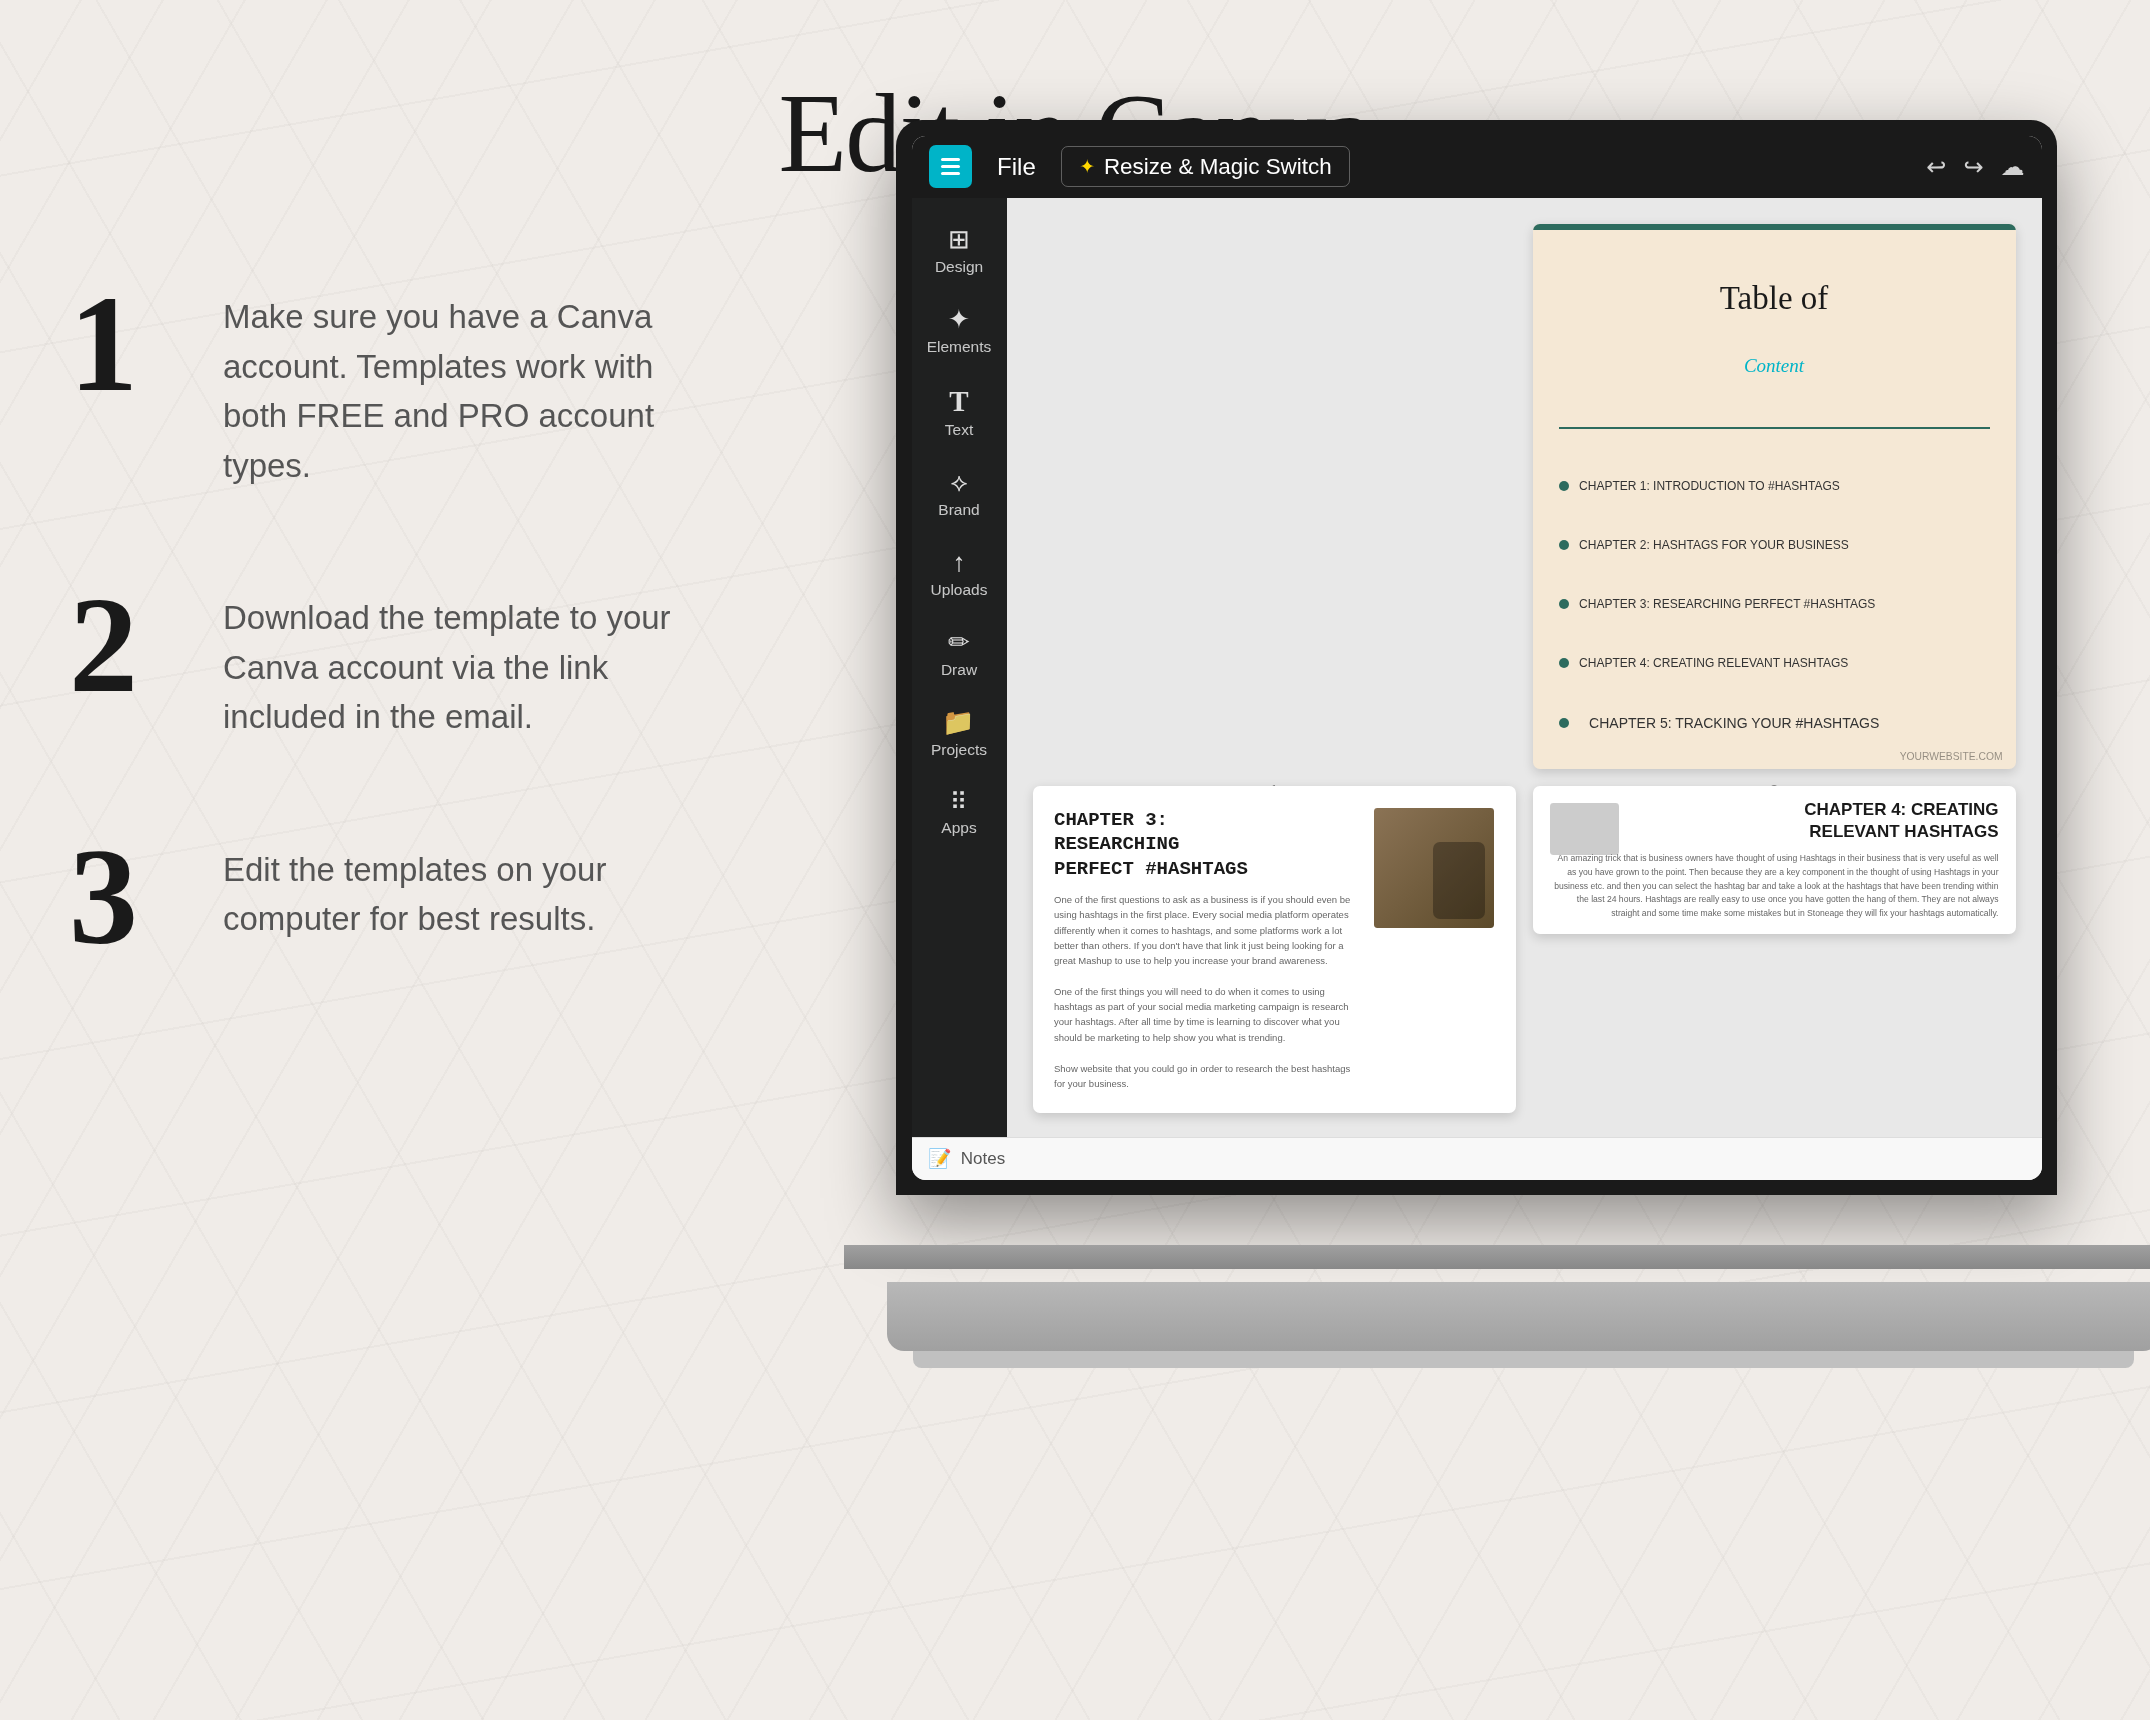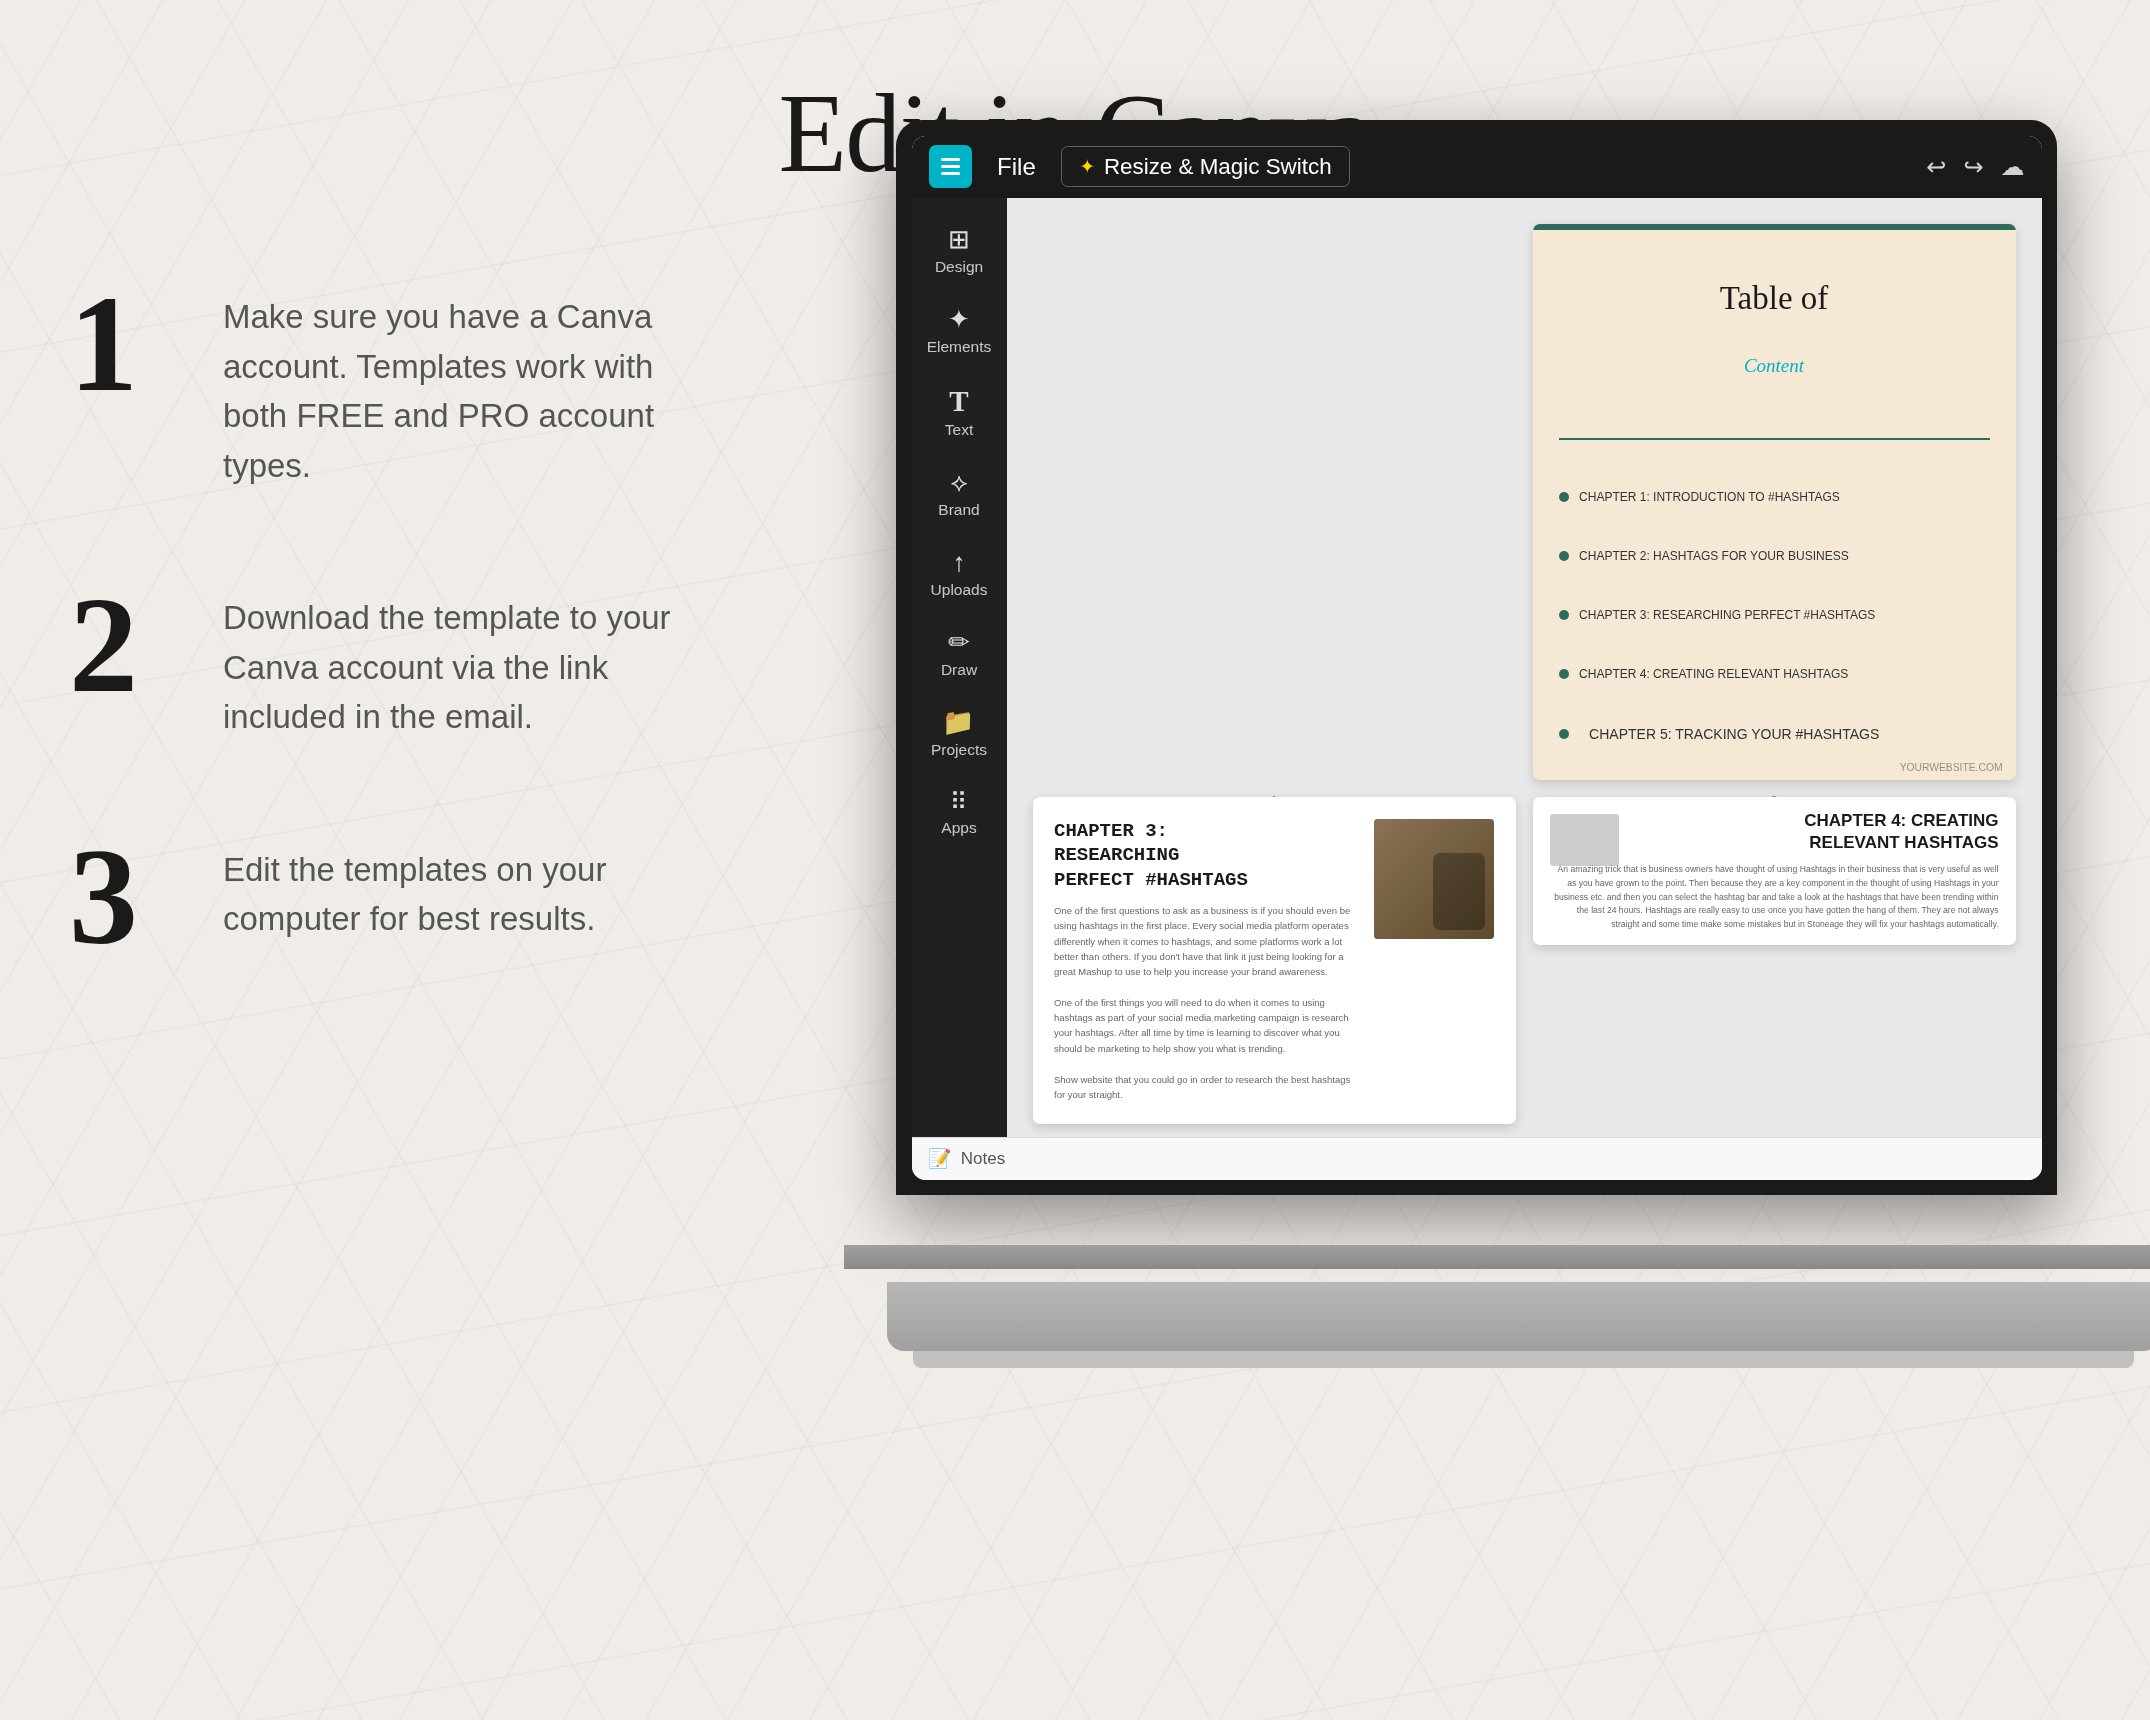--- a/index.html
+++ b/index.html
@@ -307,21 +307,21 @@
       text-align: center;
       font-family: 'Georgia', serif;
       margin-bottom: 4.3px;
     }
 
     .toc-subtitle {
       font-size: 19px;
       color: #00b4c8;
       text-align: center;
       font-family: 'Georgia', serif;
-      margin-bottom: 28px;
+      margin-bottom: 17px;
       font-style: italic;
     }
 
     .toc-divider {
       height: 2.6px;
       background: #2d6b5e;
       margin-bottom: 17px;
     }
 
     .toc-item {
@@ -656,21 +656,21 @@
           </div>
 
           <div class="slide-wrapper">
             <div class="slide-card slide-3">
               <div class="slide-3-left">
                 <div class="chapter-title">CHAPTER 3:<br>RESEARCHING<br>PERFECT #HASHTAGS</div>
                 <div class="chapter-text">One of the first questions to ask as a business is if you should even be using hashtags in the first place. Every social media platform operates differently when it comes to hashtags, and some platforms work a lot better than others. If you don't have that link it just being looking for a great Mashup to use to help you increase your brand awareness.</div>
                 <br>
                 <div class="chapter-text">One of the first things you will need to do when it comes to using hashtags as part of your social media marketing campaign is research your hashtags. After all time by time is learning to discover what you should be marketing to help show you what is trending.</div>
                 <br>
-                <div class="chapter-text">Show website that you could go in order to research the best hashtags for your straight.</div>
+                <div class="chapter-text">Show website that you could go in order to research the best hashtags for your business.</div>
               </div>
               <div class="slide-3-image">
                 <div class="phone-silhouette"></div>
               </div>
             </div>
           </div>
 
           <div class="slide-wrapper">
             <div class="slide-card slide-4">
               <div class="slide-4-image">

